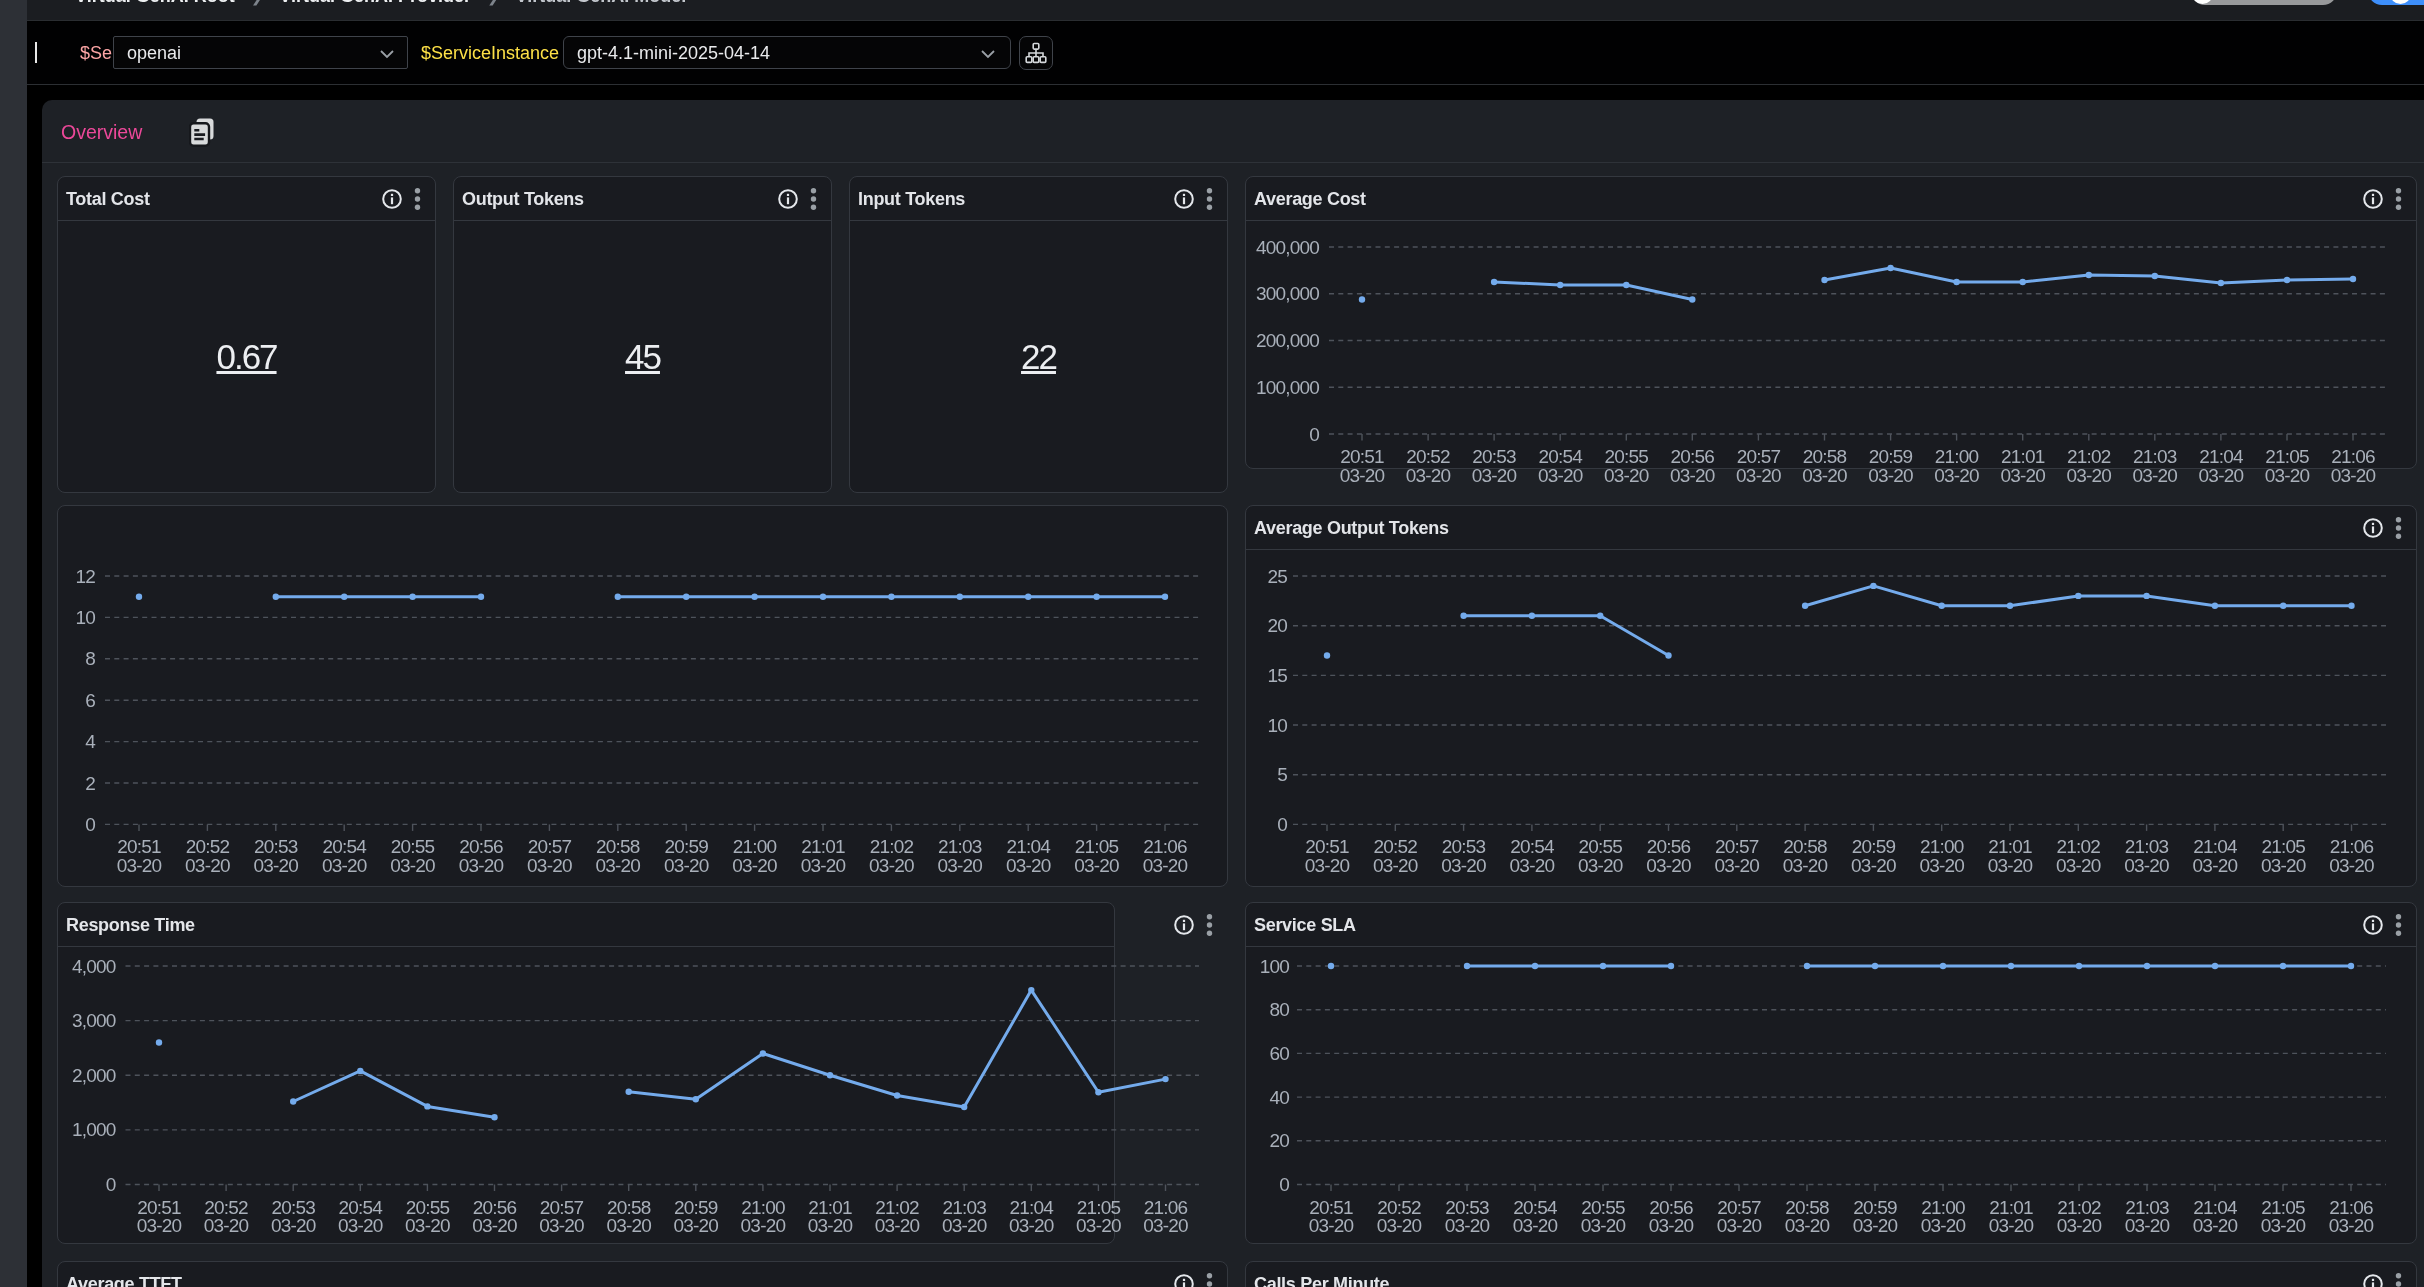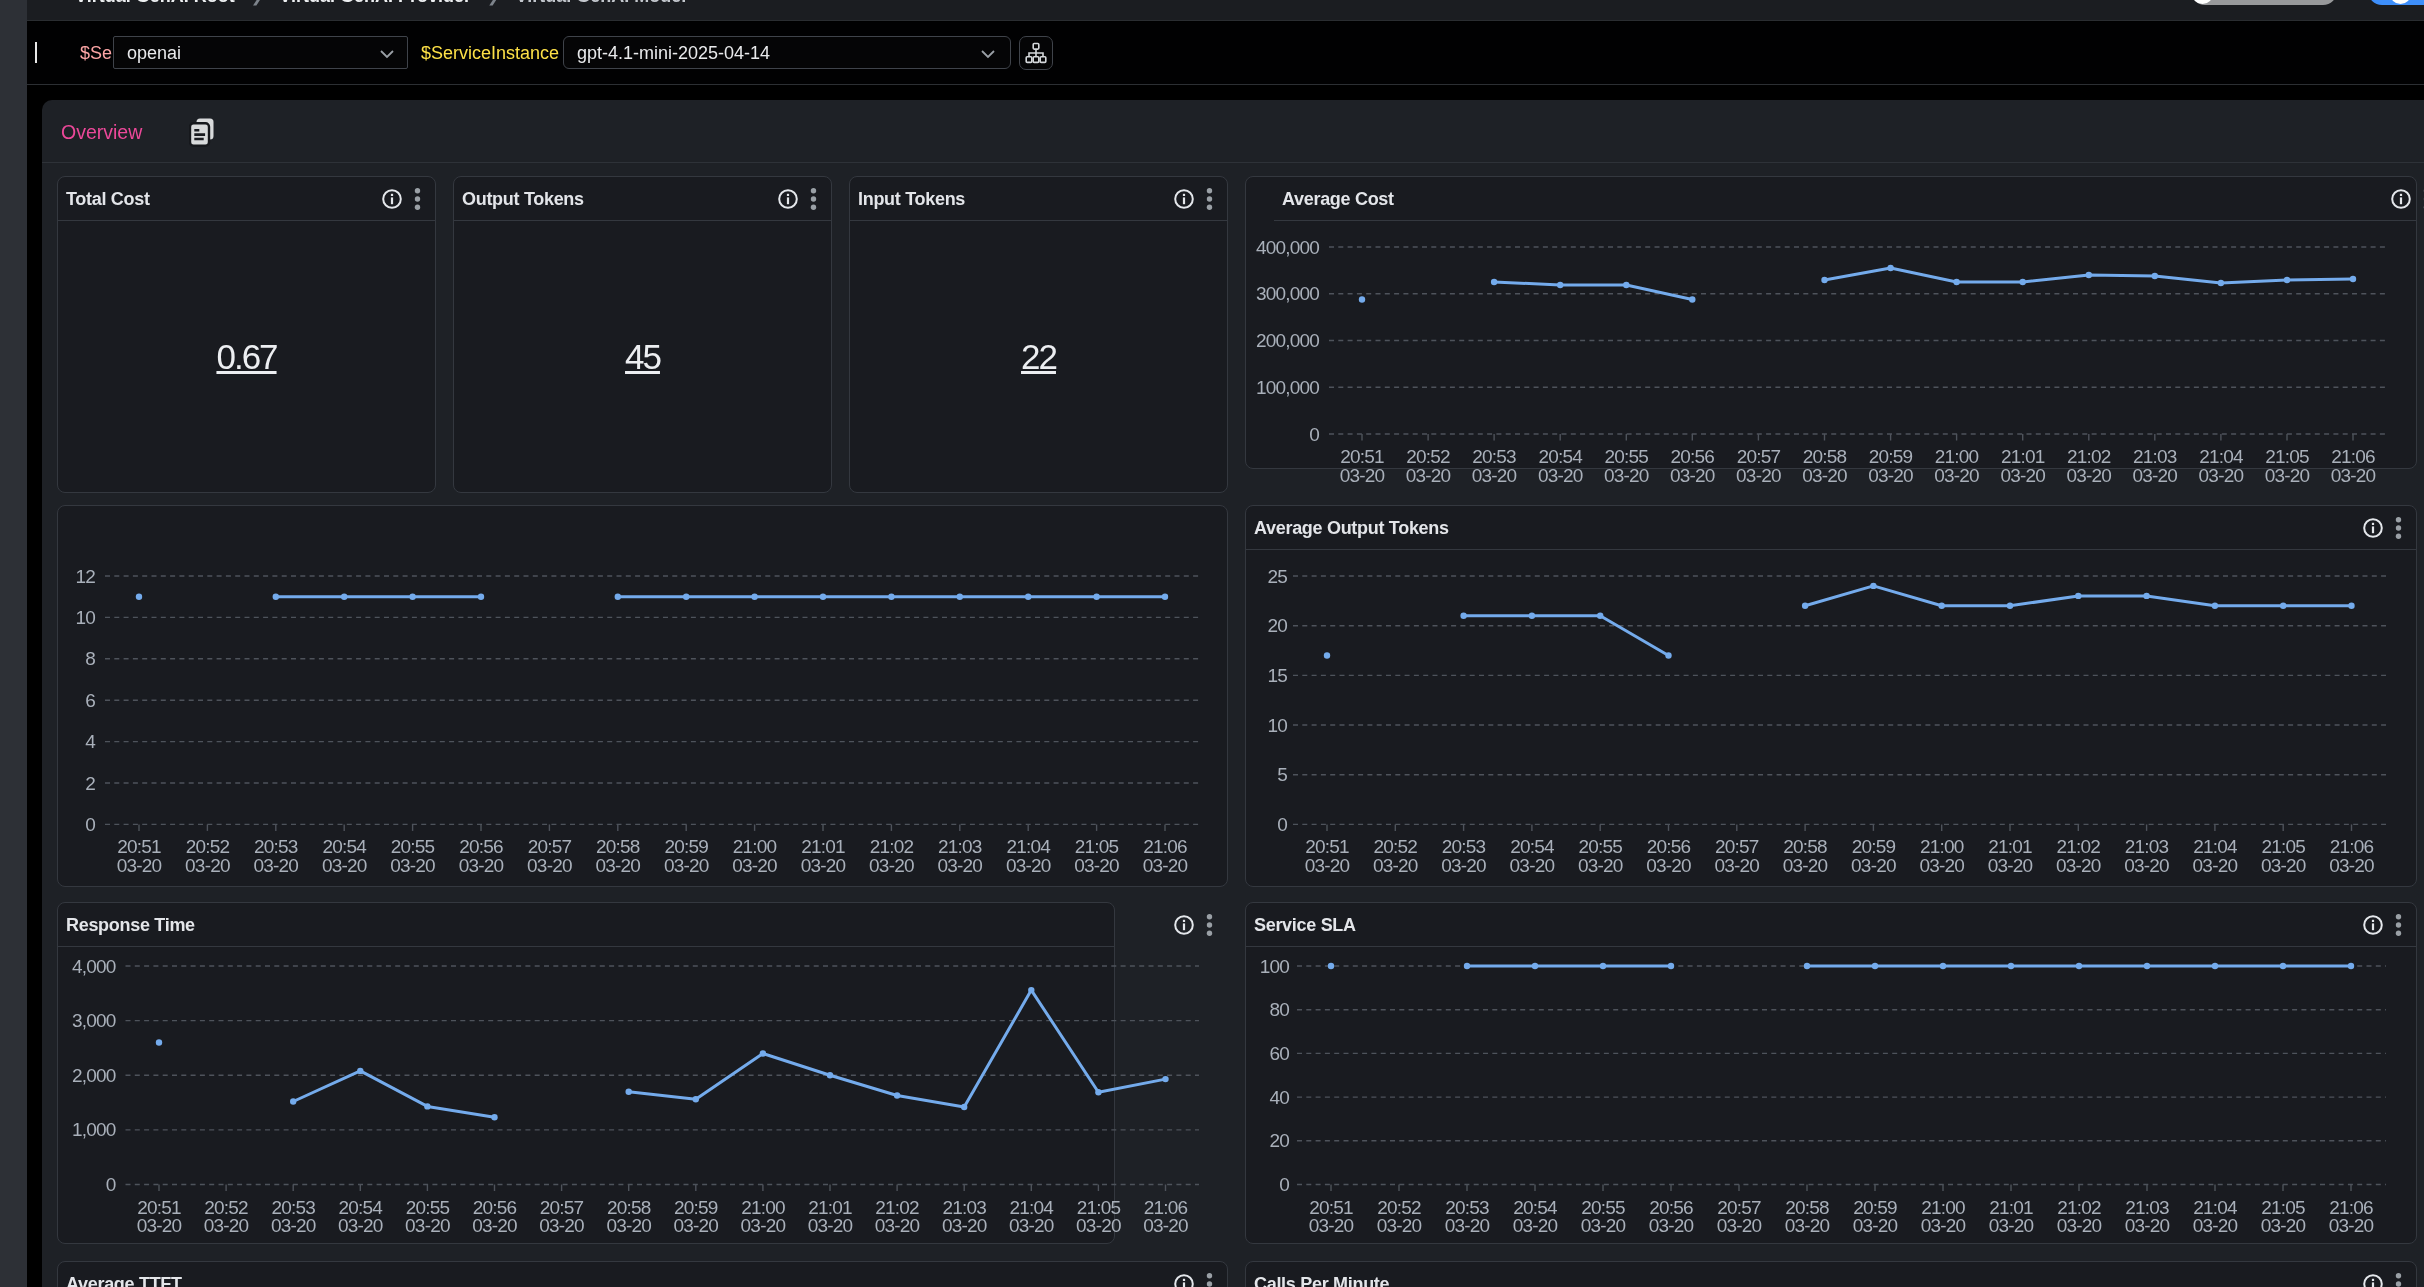--- a/index.html
+++ b/index.html
@@ -89,21 +89,21 @@
         <circle cx="334" cy="22" r="8.8" fill="none" stroke="#e4e7eb" stroke-width="2"></circle>
 <rect x="332.9" y="20.4" width="2.2" height="6.8" fill="#e4e7eb"></rect>
 <rect x="332.9" y="16.8" width="2.2" height="2.2" fill="#e4e7eb"></rect>
 <circle cx="359.5" cy="13.7" r="2.7" fill="#9aa0a6"></circle>
 <circle cx="359.5" cy="22.0" r="2.7" fill="#9aa0a6"></circle>
 <circle cx="359.5" cy="30.3" r="2.7" fill="#9aa0a6"></circle>
       </svg>
 </div>
 <div class="bignum">22</div>
 </div>
-<div class="panel" style="left:1245px;top:176px;width:1172px;height:293px;padding-left:28px;">
+<div class="panel" style="left:1245px;top:176px;width:1172px;height:293px;">
 <div class="phead">
       <span class="ptitle">Average Cost</span>
 <svg class="picons" width="1172" height="44">
         <circle cx="1127" cy="22" r="8.8" fill="none" stroke="#e4e7eb" stroke-width="2"></circle>
 <rect x="1125.9" y="20.4" width="2.2" height="6.8" fill="#e4e7eb"></rect>
 <rect x="1125.9" y="16.8" width="2.2" height="2.2" fill="#e4e7eb"></rect>
 <circle cx="1152.5" cy="13.7" r="2.7" fill="#9aa0a6"></circle>
 <circle cx="1152.5" cy="22.0" r="2.7" fill="#9aa0a6"></circle>
 <circle cx="1152.5" cy="30.3" r="2.7" fill="#9aa0a6"></circle>
       </svg>

